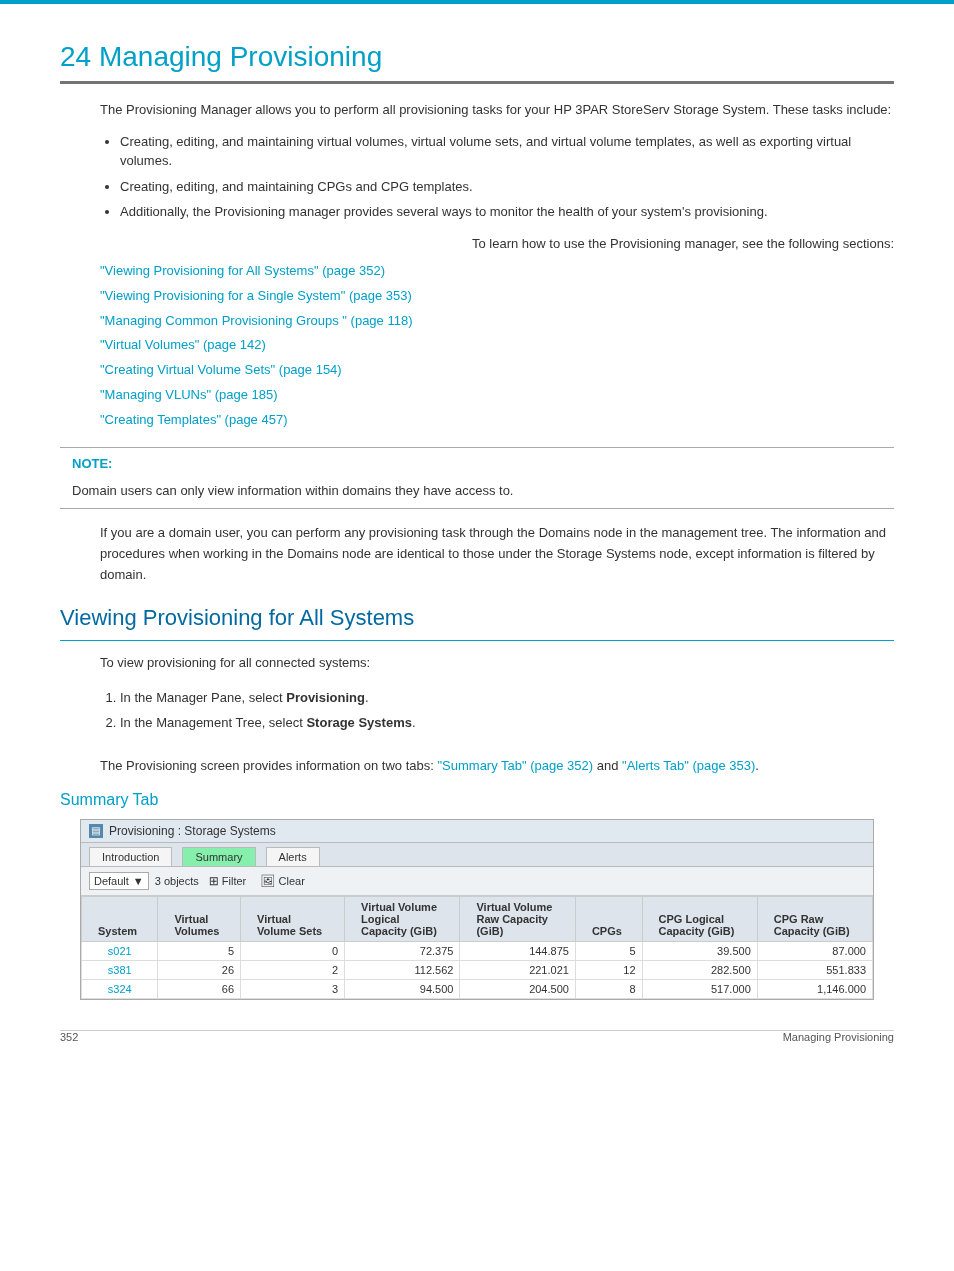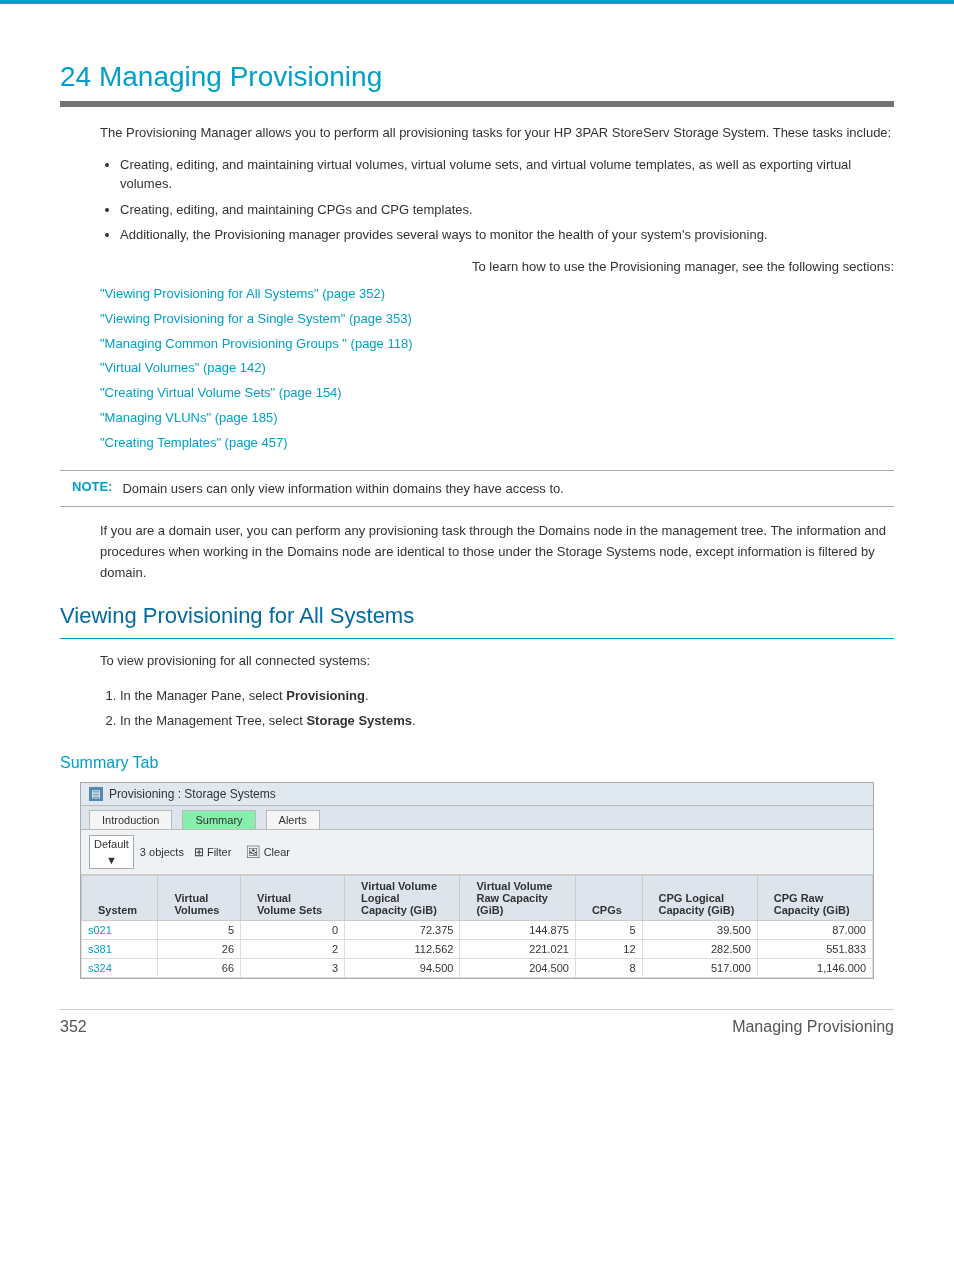--- a/index.html
+++ b/index.html
@@ -22,24 +22,24 @@
       background: #00a0c8;
       width: 100%;
       position: absolute;
       top: 0;
       left: 0;
     }
     h1.chapter-title {
       font-size: 28px;
       font-weight: normal;
       color: #00a0c8;
-      border-bottom: 6px solid #737373;
+      border-bottom: 3px solid #737373;
       padding-bottom: 8px;
       margin-bottom: 16px;
-      margin-top: 31px;
+      margin-top: 11px;
     }
     .intro-text {
       margin-left: 40px;
       margin-bottom: 12px;
       line-height: 1.5;
     }
     .bullet-list {
       margin-left: 60px;
       margin-bottom: 12px;
     }
@@ -68,20 +68,21 @@
       line-height: 1.6;
     }
     .note-box {
       border-top: 1px solid #aaa;
       border-bottom: 1px solid #aaa;
       padding: 8px 12px;
       margin: 12px 0 14px 0;
       display: flex;
       align-items: flex-start;
       gap: 10px;
+      flex-direction: column;
     }
     .note-label {
       font-weight: bold;
       color: #00a0c8;
       white-space: nowrap;
       font-size: 13px;
     }
     .note-text {
       line-height: 1.5;
     }
@@ -175,21 +176,20 @@
     }
     .toolbar-dropdown {
       padding: 2px 4px;
       font-size: 11px;
       border: 1px solid #aaa;
       background: #fff;
       display: flex;
       align-items: center;
       gap: 4px;
       cursor: pointer;
-      flex-direction: column;
     }
     .toolbar-objects {
       font-size: 11px;
       color: #333;
     }
     .toolbar-btn {
       display: flex;
       align-items: center;
       gap: 3px;
       font-size: 11px;
@@ -213,37 +213,36 @@
       text-align: left;
       font-weight: bold;
       vertical-align: bottom;
     }
     .data-table td {
       border: 1px solid #ddd;
       padding: 3px 6px;
       text-align: right;
     }
     .data-table td:first-child {
-      text-align: left;
+      text-align: center;
     }
     .data-table td a {
       color: #00a0c8;
     }
     .data-table tr.total-row {
       background: #f0f4f8;
       font-weight: normal;
     }
     .data-table tr.total-row td {
       border-top: 2px solid #aaa;
     }
     .page-footer {
       margin-top: 30px;
       border-top: 1px solid #ccc;
-      padding-top: 8px;
-      font-size: 16px;
+      font-size: 11px;
       color: #555;
       display: flex;
       justify-content: space-between;
     }
   </style>
 </head>
 <body>
 
 <div class="page-container">
   <div class="top-border"></div>
@@ -284,20 +283,23 @@
 
   <h2 class="section-title">Viewing Provisioning for All Systems</h2>
 
   <p class="body-text">To view provisioning for all connected systems:</p>
 
   <ol class="steps-list">
     <li>In the Manager Pane, select <b>Provisioning</b>.</li>
     <li>In the Management Tree, select <b>Storage Systems</b>.</li>
   </ol>
 
+  <p class="body-text">
+    The Provisioning screen provides information on two tabs: <a href="#">"Summary Tab" (page 352)</a> and <a href="#">"Alerts Tab" (page 353)</a>.
+  </p>
 
   <h3 class="sub-title">Summary Tab</h3>
 
   <div class="provisioning-screen">
     <div class="screen-title-bar">
       <span class="screen-icon">▤</span>
       <span>Provisioning : Storage Systems</span>
     </div>
     <div class="screen-tabs">
       <div class="screen-tab">Introduction</div>

